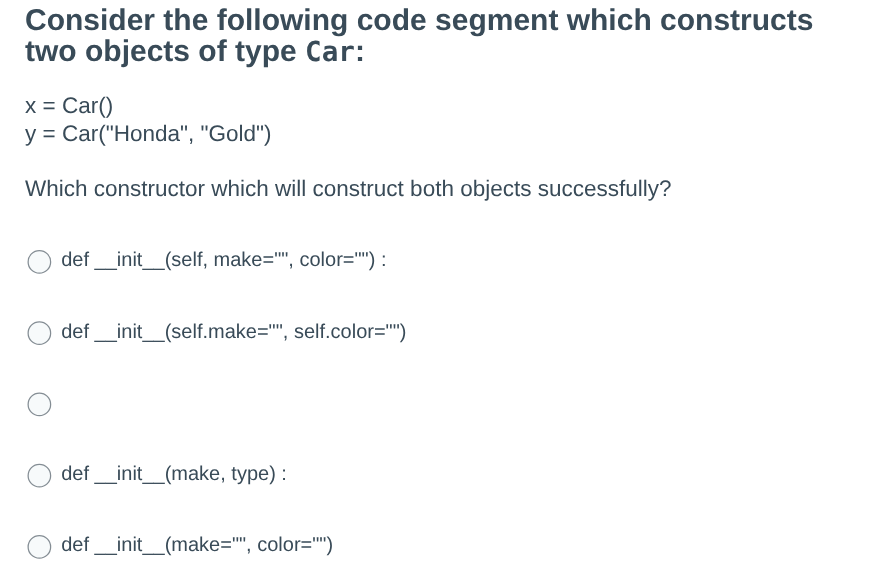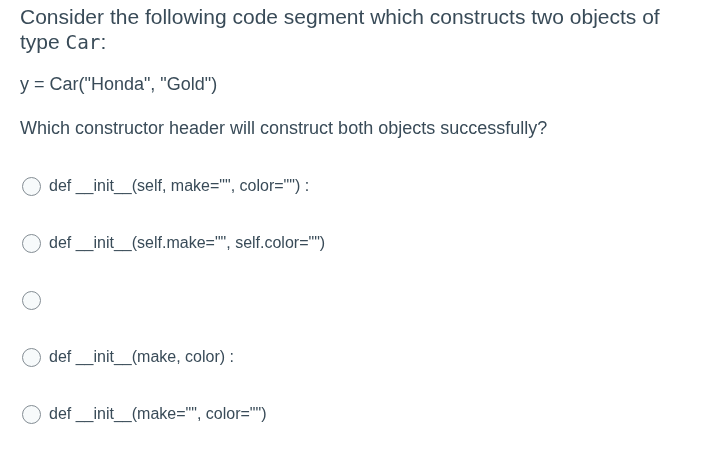--- a/index.html
+++ b/index.html
@@ -11,22 +11,23 @@
     height: 460px;
     overflow: hidden;
   }
   .question-area {
     font-family: "Liberation Sans", sans-serif;
     color: #394b58;
     padding: 4px 18px 0 20px;
   }
   .intro {
     margin: 0 0 18px 0;
-    font-size: 21px;
+    font-size: 24px;
     line-height: 25px;
+    font-weight: bold;
   }
   .inline-code {
     font-family: "DejaVu Sans Mono", monospace;
     font-size: 0.92em;
   }
   .code-block {
     margin: 0 0 20px 0;
     font-size: 18px;
     line-height: 23px;
     padding-left: 0px;
@@ -67,44 +68,45 @@
   }
 </style>
 </head>
 <body>
 
 <div class="question-area">
 
   <p class="intro"><span>Consider the following code segment which constructs two objects of type </span><span class="inline-code">Car</span><span>:</span></p>
 
   <div class="code-block">
+    <div class="code-line">x = Car()</div>
     <div class="code-line">y = Car("Honda", "Gold")</div>
   </div>
 
-  <p class="prompt">Which constructor header will construct both objects successfully?</p>
+  <p class="prompt">Which constructor which will construct both objects successfully?</p>
 
   <div class="options">
 
     <div class="option-row">
       <div class="radio"></div>
       <div class="option-label">def __init__(self, make="", color="") :</div>
     </div>
 
     <div class="option-row">
       <div class="radio"></div>
       <div class="option-label">def __init__(self.make="", self.color="")</div>
     </div>
 
     <div class="option-row">
       <div class="radio"></div>
     </div>
 
     <div class="option-row">
       <div class="radio"></div>
-      <div class="option-label">def __init__(make, color) :</div>
+      <div class="option-label">def __init__(make, type) :</div>
     </div>
 
     <div class="option-row">
       <div class="radio"></div>
       <div class="option-label">def __init__(make="", color="")</div>
     </div>
 
   </div>
 </div>
 

